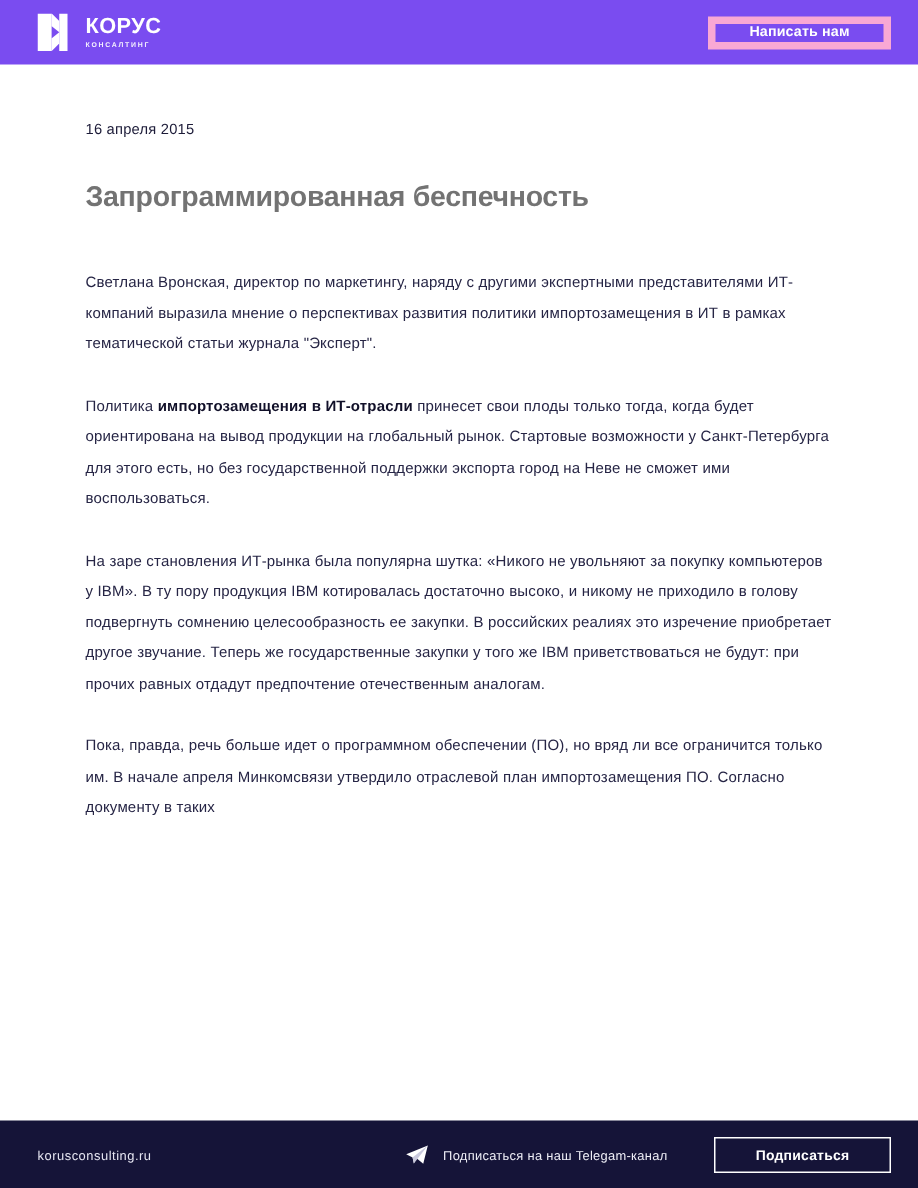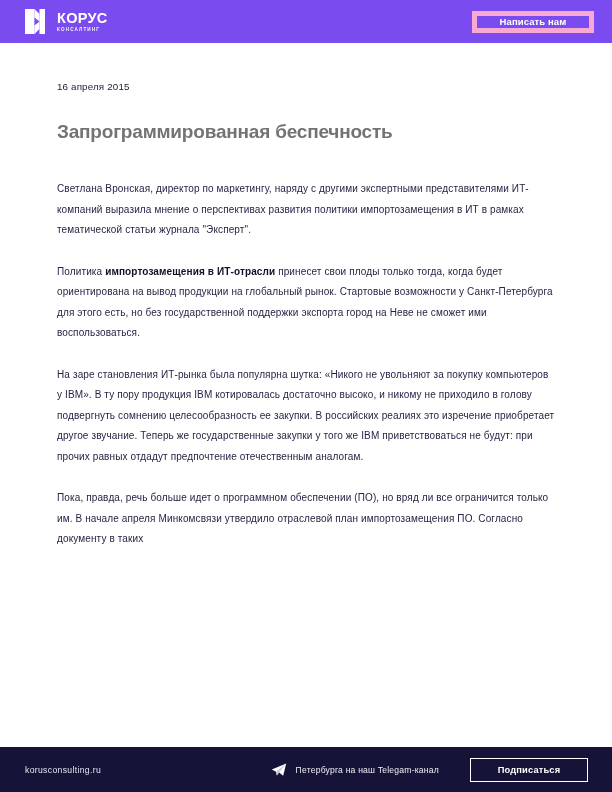--- a/index.html
+++ b/index.html
@@ -116,21 +116,21 @@
   
   .site-footer {
     position: absolute;
     left: 0;
     right: 0;
     bottom: 0;
     height: 45px;
     background: #151438;
     display: flex;
     align-items: center;
-    padding: 0 24px 0 25px;
+    padding: 0 18px 0 25px;
     box-sizing: border-box;
   }
   .footer-site {
     color: #e6e6f2;
     font-size: 8.6px;
     letter-spacing: 0.35px;
   }
   .footer-promo {
     margin-left: auto;
     display: flex;
@@ -206,17 +206,17 @@
 
   <span class="footer-site">korusconsulting.ru</span>
 
   <div class="footer-promo">
     <span class="telegram-icon">
       <svg viewBox="0 0 20 20" width="16" height="16" aria-hidden="true">
         <path d="M1 9.4 L19 2 L15.2 17.2 L9.4 12.6 L7.4 17 L6.3 12.1 Z" fill="#ffffff"></path>
         <path d="M6.3 12.1 L19 2 L7.4 17 Z" fill="#c9c9dd"></path>
       </svg>
     </span>
-    <span class="footer-promo-text">Петербурга на наш Telegam-канал</span>
+    <span class="footer-promo-text">Подписаться на наш Telegam-канал</span>
     <button class="footer-cta">Подписаться</button>
   </div>
 
 </footer>
 
 </body></html>

